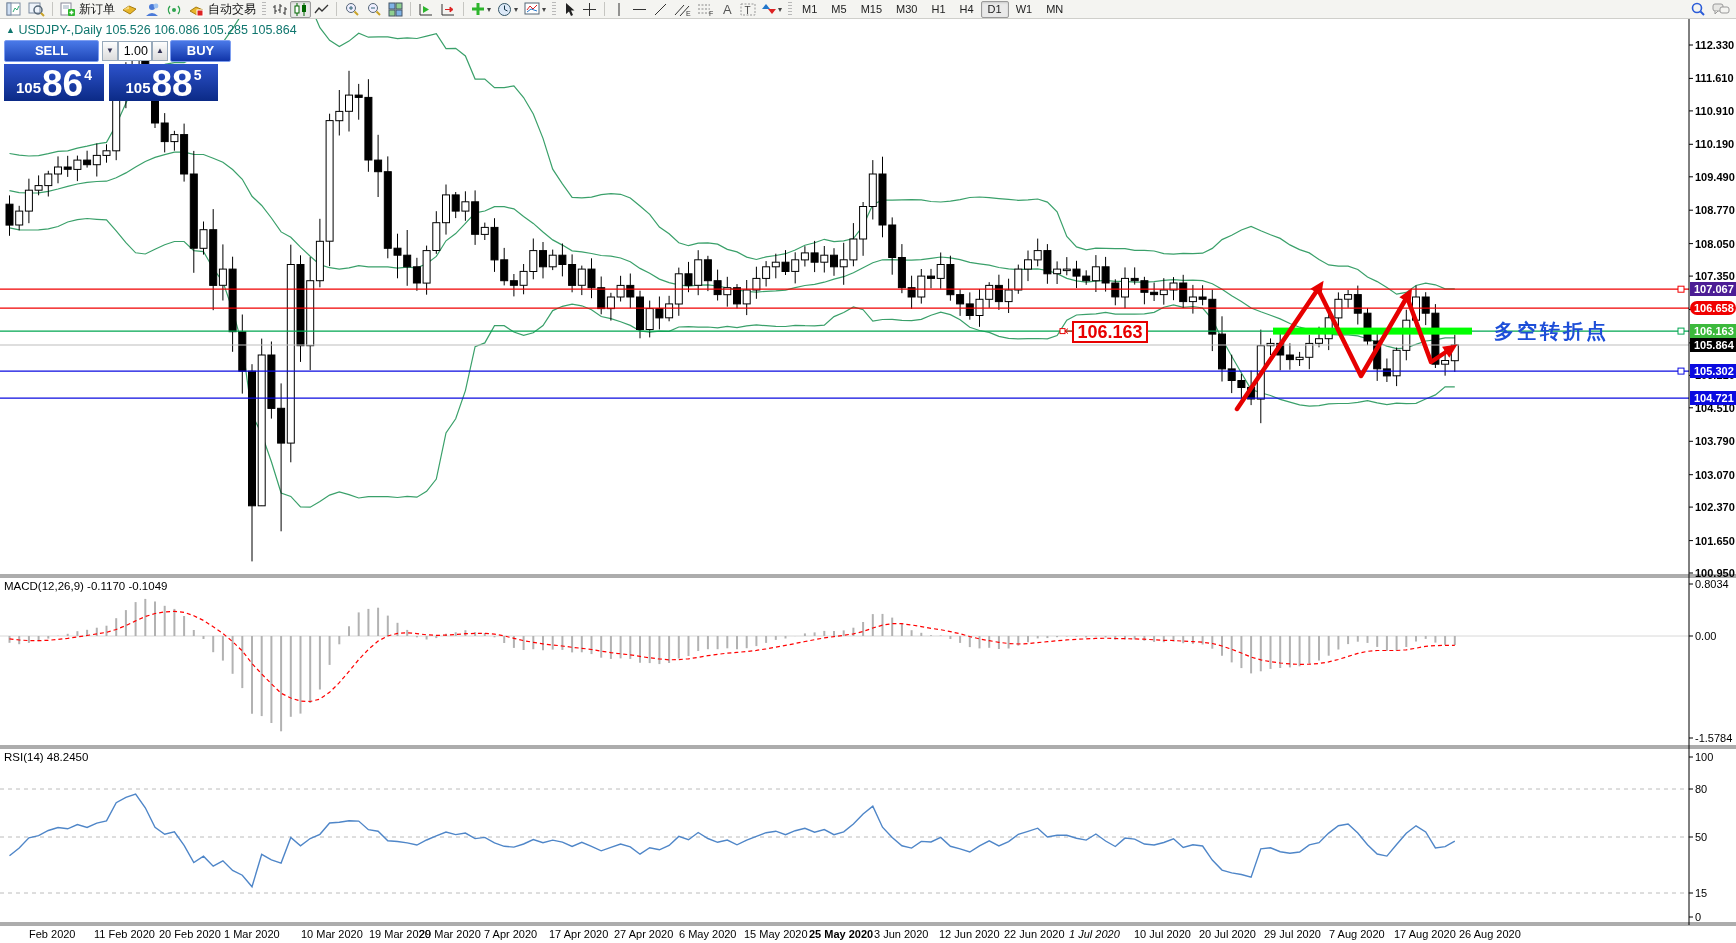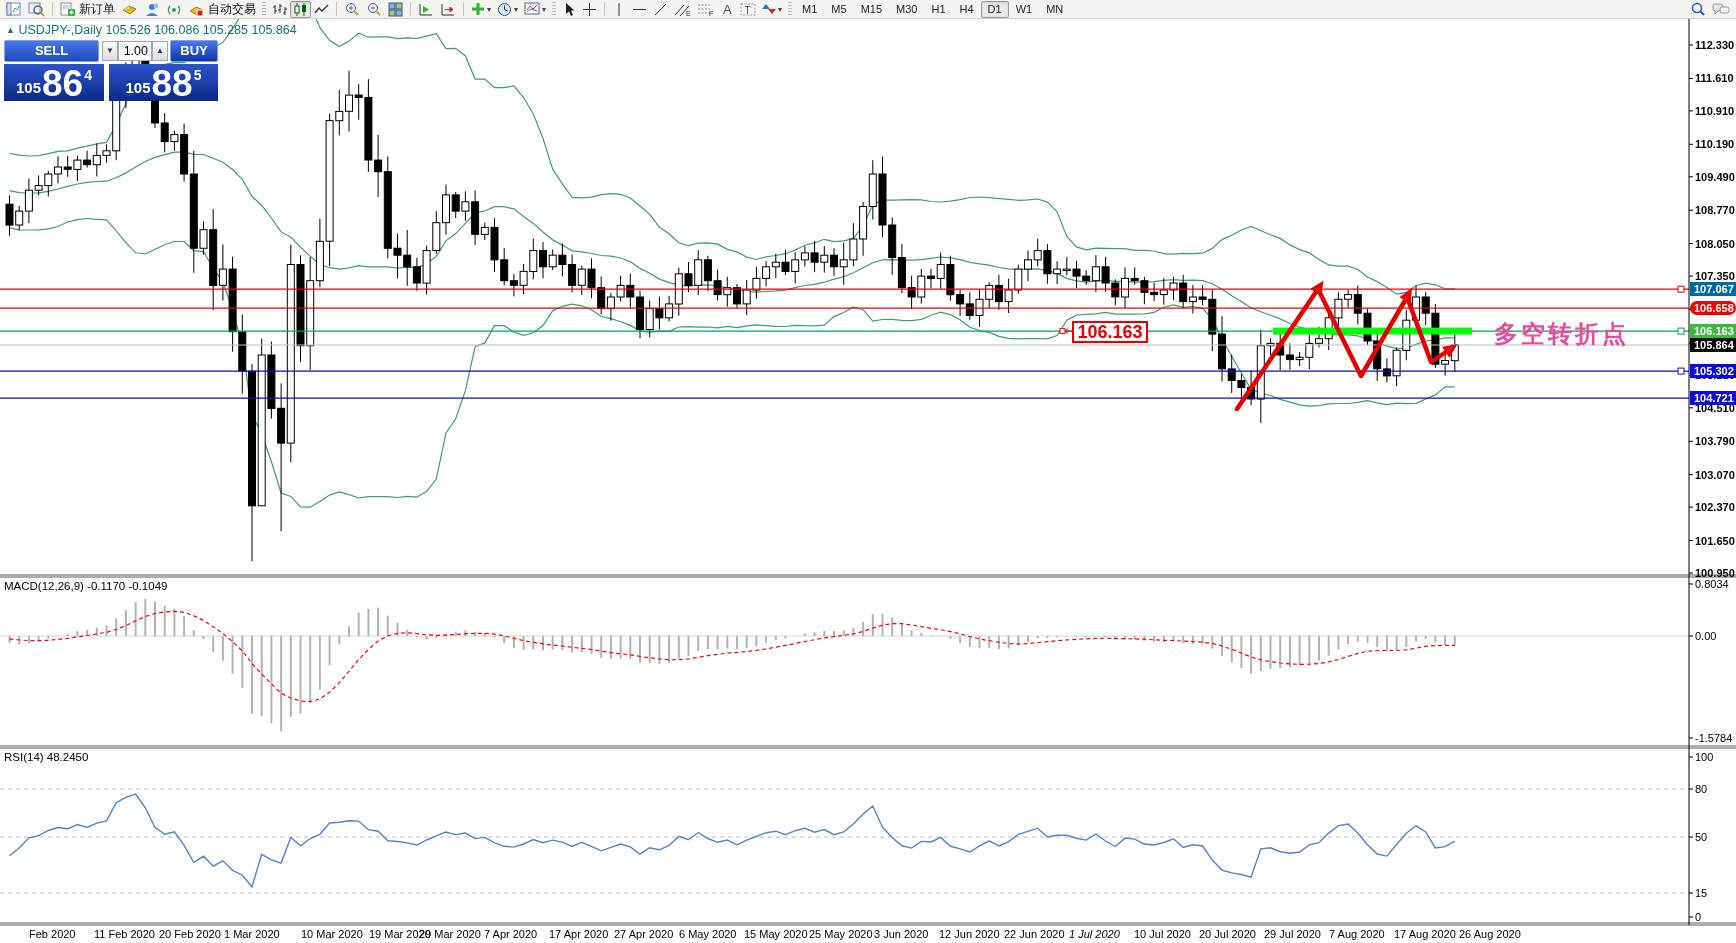--- a/index.html
+++ b/index.html
@@ -29,39 +29,39 @@
   .pane-label { position:absolute; font-size:11.5px; color:#000; z-index:6; }
   .date-label { position:absolute; top:928px; font-size:11px; color:#000; white-space:nowrap; z-index:4;padding-left:27px; }
   .price-tag { position:absolute; left:1690px; width:46px; height:14px; line-height:14px;
                color:#fff; font-size:11px; font-weight:bold; padding-left:4px; z-index:8; }
   
   .trade-panel { position:absolute; left:2px; top:40px; width:218px; height:61px; z-index:20; }
   .tp-btn { position:absolute; top:0; height:22px; line-height:20px; text-align:center; color:#fff;
             font-size:13px; font-weight:bold; background:linear-gradient(#4a79e8,#1f47b8);
             border:1px solid #7e9ef0; border-radius:2px; }
   .tp-sell { left:2px; width:95px; }
-  .tp-buy  { left:168px; width:48px; background:linear-gradient(#4a79e8,#1034a8); }
+  .tp-buy  { left:168px; width:61px; background:linear-gradient(#4a79e8,#1034a8); }
   .tp-spin { position:absolute; left:100px; top:1px; height:20px; display:flex; }
   .tp-spin .sbtn { width:16px; height:20px; background:linear-gradient(#fdfdfd,#dcdcdc); border:1px solid #9ab;
                    font-size:8px; color:#335; text-align:center; line-height:18px; }
   .tp-vol { width:34px; height:20px; background:#fff; border:1px solid #9ab; font-size:12.5px;
             text-align:right; padding:2px 3px 0 0; color:#000; }
   .tp-price { position:absolute; top:24px; height:37px; color:#fff;
               background:linear-gradient(#2d53cc,#0b2a86); display:flex; align-items:flex-end;
               justify-content:center; padding-bottom:2px; }
   .tp-price .small { font-size:15px; font-weight:bold; margin:0 1px 3px 0; }
   .tp-price .big { font-size:37px; font-weight:bold; line-height:30px; }
   .tp-price .sup { font-size:14px; font-weight:bold; margin:0 0 16px 1px; }
   .tpp-sell { left:2px; width:100px; }
   .tpp-buy { left:107px; width:109px; }
   
   .price-callout { position:absolute; left:1072px; top:321px; width:76px; height:22px; z-index:12;
                    border:2px solid #e80000; background:#fff; color:#e80000; font-size:18px;
                    font-weight:bold; text-align:center; line-height:19px; }
-  .cn-note { position:absolute; left:1494px; top:318px; z-index:12; color:#ec4899; font-size:24px;
+  .cn-note { position:absolute; left:1494px; top:318px; z-index:12; color:#1d4ed8; font-size:20px;
              font-weight:bold; letter-spacing:3px; white-space:nowrap; }
   .icon svg { display:block; }
 </style>
 </head>
 <body>
 
 <div id="app">
 
   <div class="toolbar">
     <span class="tb icon">
@@ -854,39 +854,39 @@
       <div class="axis-label" style="top:534px;">101.650</div>
       <div class="axis-label" style="top:566px;">100.950</div>
       <div class="axis-label" style="top:577px;font-weight:normal;">0.8034</div>
       <div class="axis-label" style="top:629px;font-weight:normal;">0.00</div>
       <div class="axis-label" style="top:731px;font-weight:normal;">-1.5784</div>
       <div class="axis-label" style="top:750px;font-weight:normal;">100</div>
       <div class="axis-label" style="top:782px;font-weight:normal;">80</div>
       <div class="axis-label" style="top:830px;font-weight:normal;">50</div>
       <div class="axis-label" style="top:886px;font-weight:normal;">15</div>
       <div class="axis-label" style="top:910px;font-weight:normal;">0</div>
-      <div class="price-tag" style="top:282px;background:#0369a1;">107.067</div>
+      <div class="price-tag" style="top:282px;background:#4c1d95;">107.067</div>
       <div class="price-tag" style="top:301px;background:#f00000;border-radius:7px;">106.658</div>
       <div class="price-tag" style="top:324px;background:#3cb93c;">106.163</div>
       <div class="price-tag" style="top:338px;background:#000000;">105.864</div>
       <div class="price-tag" style="top:364px;background:#0b0be0;">105.302</div>
       <div class="price-tag" style="top:391px;background:#0b0be0;">104.721</div>
       <div class="date-label" style="left:2px;">Feb 2020</div>
       <div class="date-label" style="left:67px;">11 Feb 2020</div>
       <div class="date-label" style="left:132px;">20 Feb 2020</div>
       <div class="date-label" style="left:197px;">1 Mar 2020</div>
       <div class="date-label" style="left:262px;margin-left:12px;">10 Mar 2020</div>
       <div class="date-label" style="left:342px;">19 Mar 2020</div>
       <div class="date-label" style="left:392px;">29 Mar 2020</div>
       <div class="date-label" style="left:457px;">7 Apr 2020</div>
       <div class="date-label" style="left:522px;">17 Apr 2020</div>
       <div class="date-label" style="left:587px;">27 Apr 2020</div>
       <div class="date-label" style="left:652px;">6 May 2020</div>
       <div class="date-label" style="left:717px;">15 May 2020</div>
-      <div class="date-label" style="left:782px;">25 May 2020</div>
+      <div class="date-label" style="left:782px;font-weight:bold;">25 May 2020</div>
       <div class="date-label" style="left:847px;">3 Jun 2020</div>
       <div class="date-label" style="left:912px;">12 Jun 2020</div>
       <div class="date-label" style="left:977px;">22 Jun 2020</div>
       <div class="date-label" style="left:1042px;font-style:italic;">1 Jul 2020</div>
       <div class="date-label" style="left:1107px;">10 Jul 2020</div>
       <div class="date-label" style="left:1172px;">20 Jul 2020</div>
       <div class="date-label" style="left:1237px;">29 Jul 2020</div>
       <div class="date-label" style="left:1302px;">7 Aug 2020</div>
       <div class="date-label" style="left:1367px;">17 Aug 2020</div>
       <div class="date-label" style="left:1432px;">26 Aug 2020</div>

